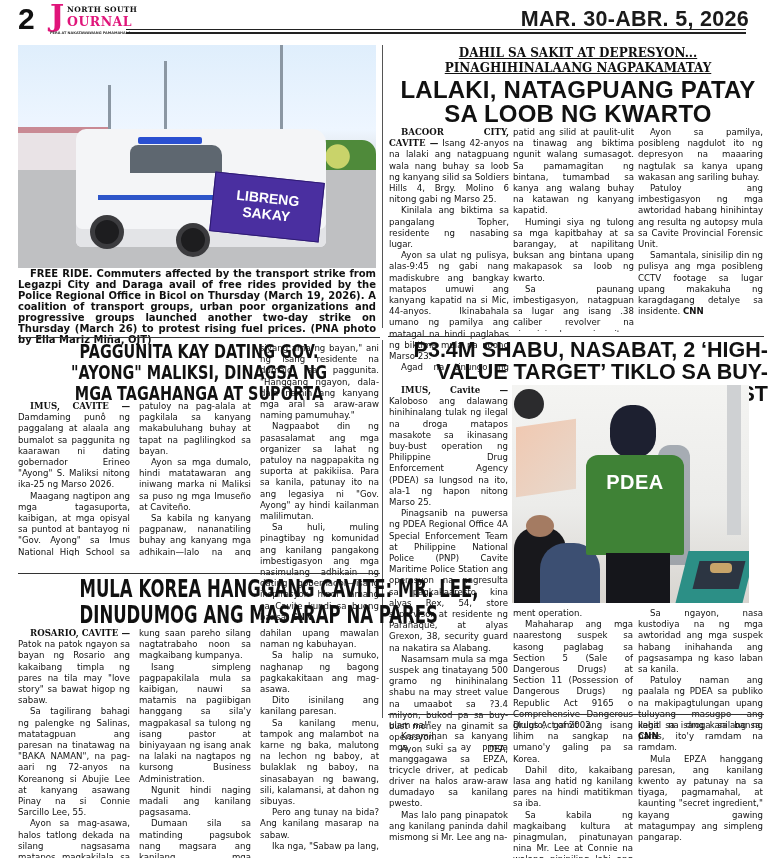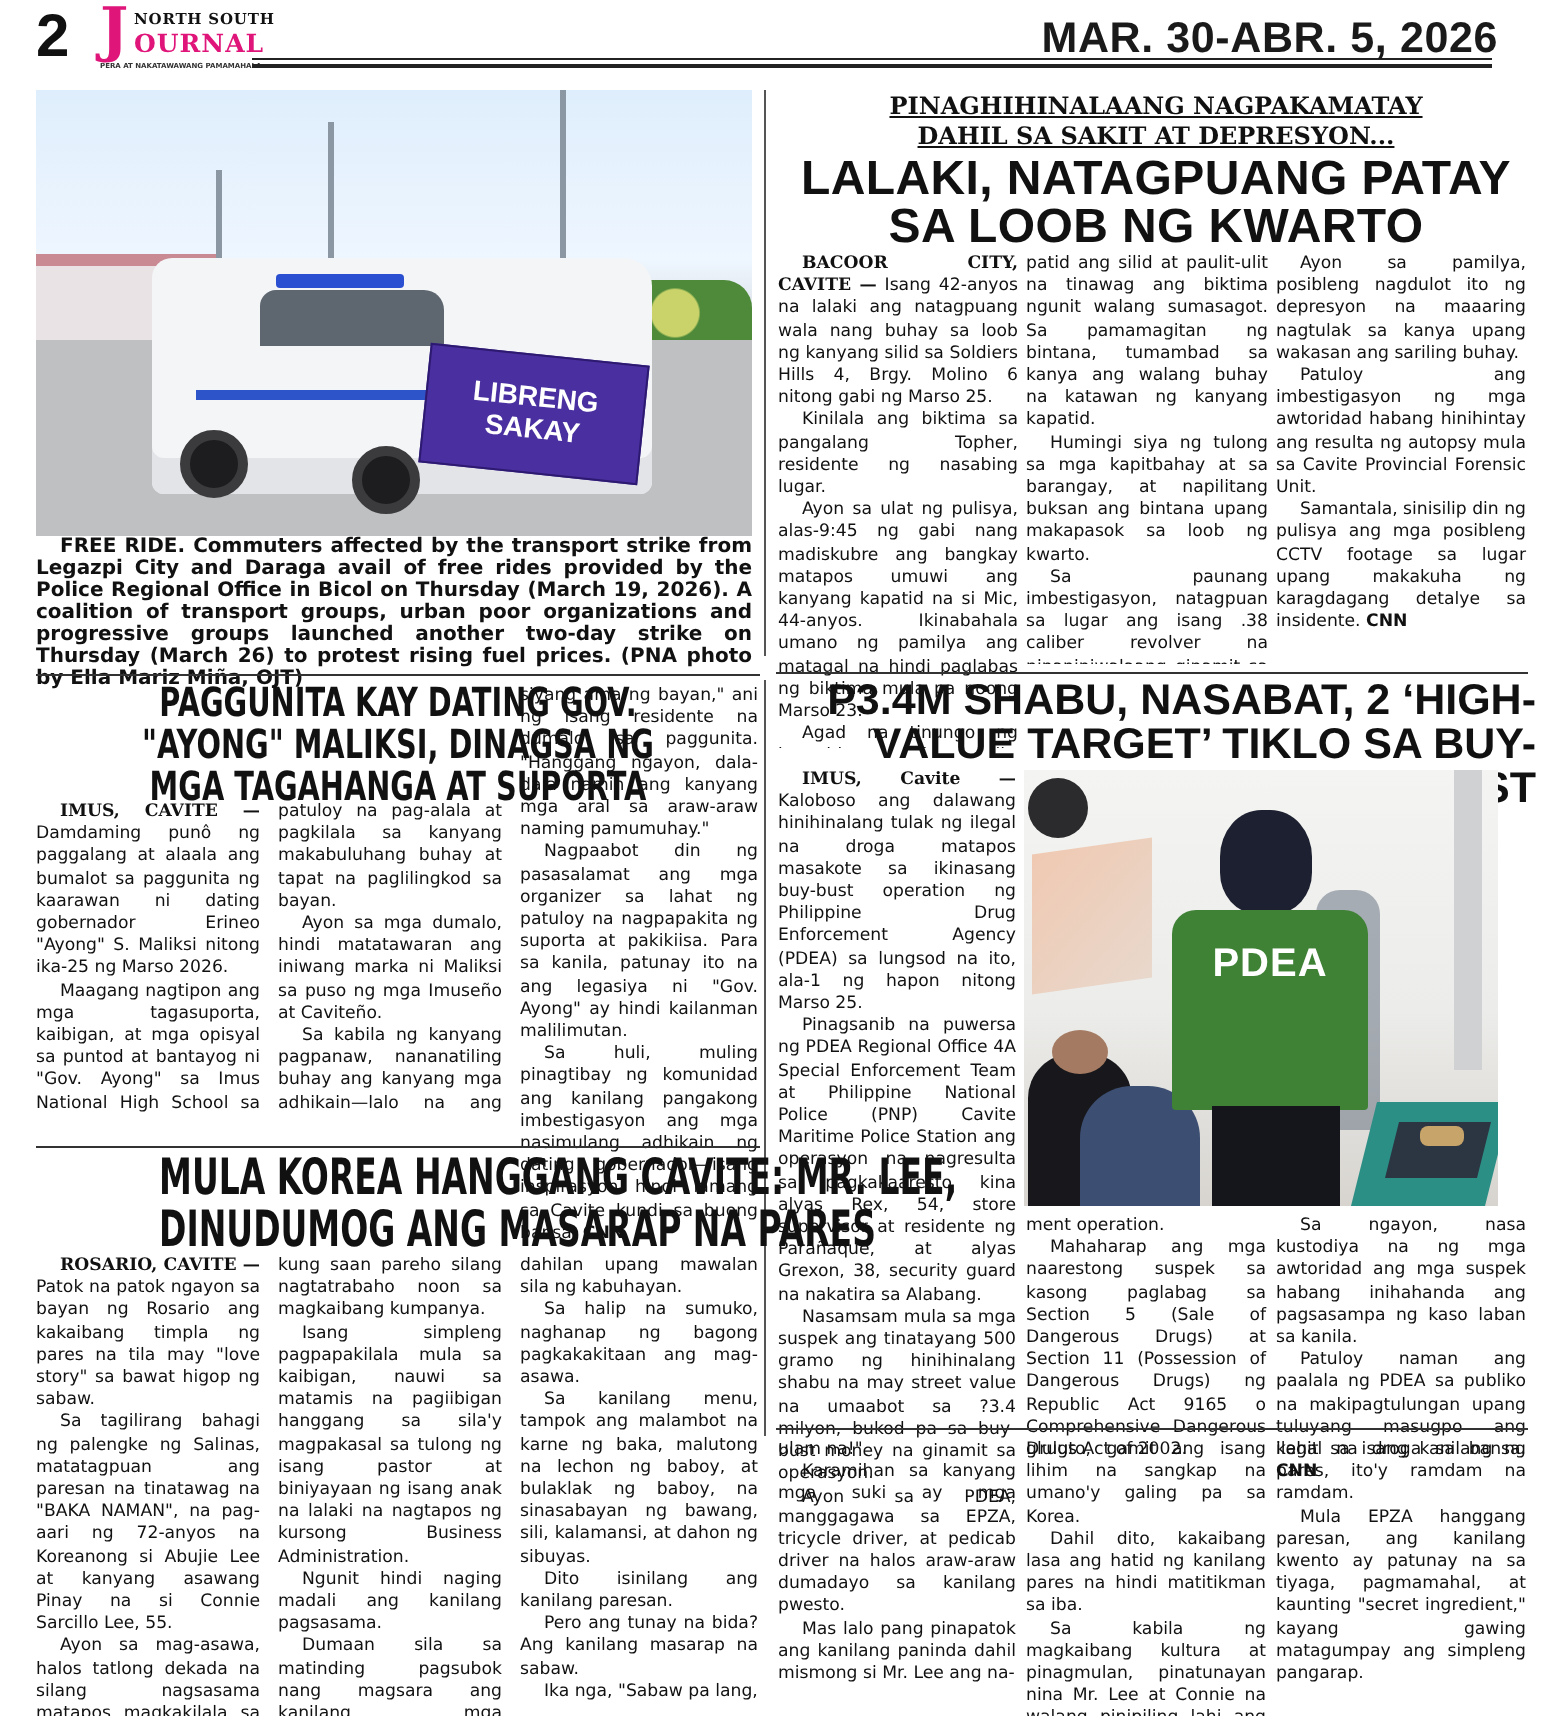--- a/index.html
+++ b/index.html
@@ -89,22 +89,22 @@
   <div class="stripe"></div>
   <div class="banner">LIBRENG SAKAY</div>
   <div class="wheel" style="left:72px;top:170px;"></div>
   <div class="wheel" style="left:158px;top:178px;"></div>
 </div>
 <div class="abs caption1">FREE RIDE. Commuters affected by the transport strike from Legazpi City and Daraga avail of free rides provided by the Police Regional Office in Bicol on Thursday (March 19, 2026). A coalition of transport groups, urban poor organizations and progressive groups launched another two-day strike on Thursday (March 26) to protest rising fuel prices. (PNA photo by Ella Mariz Miña, OJT)</div>
 
 <div class="vrule" style="left:382px;top:45px;height:283px;"></div>
 
 <div class="abs kicker">
+  <div>DAHIL SA SAKIT AT DEPRESYON...</div>
   <div>PINAGHIHINALAANG NAGPAKAMATAY</div>
-  <div>DAHIL SA SAKIT AT DEPRESYON...</div>
 </div>
 <div class="abs head-right">
   <div>LALAKI, NATAGPUANG PATAY</div>
   <div>SA LOOB NG KWARTO</div>
 </div>
 
 <div class="col" style="left:389px;top:127px;width:120px;">
   <p><span class="dateline">BACOOR CITY, CAVITE —</span> <span>Isang 42-anyos na lalaki ang natagpuang wala nang buhay sa loob ng kanyang silid sa Soldiers Hills 4, Brgy. Molino 6 nitong gabi ng Marso 25.</span></p>
   <p>Kinilala ang biktima sa pangalang Topher, residente ng nasabing lugar.</p>
   <p>Ayon sa ulat ng pulisya, alas-9:45 ng gabi nang madiskubre ang bangkay matapos umuwi ang kanyang kapatid na si Mic, 44-anyos. Ikinabahala umano ng pamilya ang matagal na hindi paglabas ng biktima mula pa noong Marso 23.</p>
@@ -196,24 +196,24 @@
   <p>Sa tagilirang bahagi ng palengke ng Salinas, matatagpuan ang paresan na tinatawag na "BAKA NAMAN", na pag-aari ng 72-anyos na Koreanong si Abujie Lee at kanyang asawang Pinay na si Connie Sarcillo Lee, 55.</p>
   <p>Ayon sa mag-asawa, halos tatlong dekada na silang nagsasama matapos magkakilala sa loob ng EPZA</p>
 </div>
 <div class="col" style="left:139px;top:628px;width:112px;height:230px;overflow:hidden;">
   <p class="noind">kung saan pareho silang nagtatrabaho noon sa magkaibang kumpanya.</p>
   <p>Isang simpleng pagpapakilala mula sa kaibigan, nauwi sa matamis na pagiibigan hanggang sa sila'y magpakasal sa tulong ng isang pastor at biniyayaan ng isang anak na lalaki na nagtapos ng kursong Business Administration.</p>
   <p>Ngunit hindi naging madali ang kanilang pagsasama.</p>
   <p>Dumaan sila sa matinding pagsubok nang magsara ang kanilang mga pinapasukang kumpanya sa EPZA,</p>
 </div>
 <div class="col" style="left:260px;top:628px;width:119px;height:230px;overflow:hidden;">
-  <p class="noind">dahilan upang mawalan sila ng kabuhayan.</p>
+  <p class="noind">dahilan upang mawalan naman ng kabuhayan.</p>
   <p>Sa halip na sumuko, naghanap ng bagong pagkakakitaan ang mag-asawa.</p>
+  <p>Dito isinilang ang kanilang paresan.</p>
   <p>Sa kanilang menu, tampok ang malambot na karne ng baka, malutong na lechon ng baboy, at bulaklak ng baboy, na sinasabayan ng bawang, sili, kalamansi, at dahon ng sibuyas.</p>
-  <p>Dito isinilang ang kanilang paresan.</p>
   <p>Pero ang tunay na bida? Ang kanilang masarap na sabaw.</p>
   <p>Ika nga, "Sabaw pa lang,</p>
 </div>
 <div class="col" style="left:389px;top:720px;width:119px;height:138px;overflow:hidden;">
   <p class="noind">ulam na!"</p>
   <p>Karamihan sa kanyang mga suki ay mga manggagawa sa EPZA, tricycle driver, at pedicab driver na halos araw-araw dumadayo sa kanilang pwesto.</p>
   <p>Mas lalo pang pinapatok ang kanilang paninda dahil mismong si Mr. Lee ang na-</p>
 </div>
 <div class="col" style="left:513px;top:720px;width:120px;height:138px;overflow:hidden;">
   <p class="noind">gluluto, gamit ang isang lihim na sangkap na umano'y galing pa sa Korea.</p>

